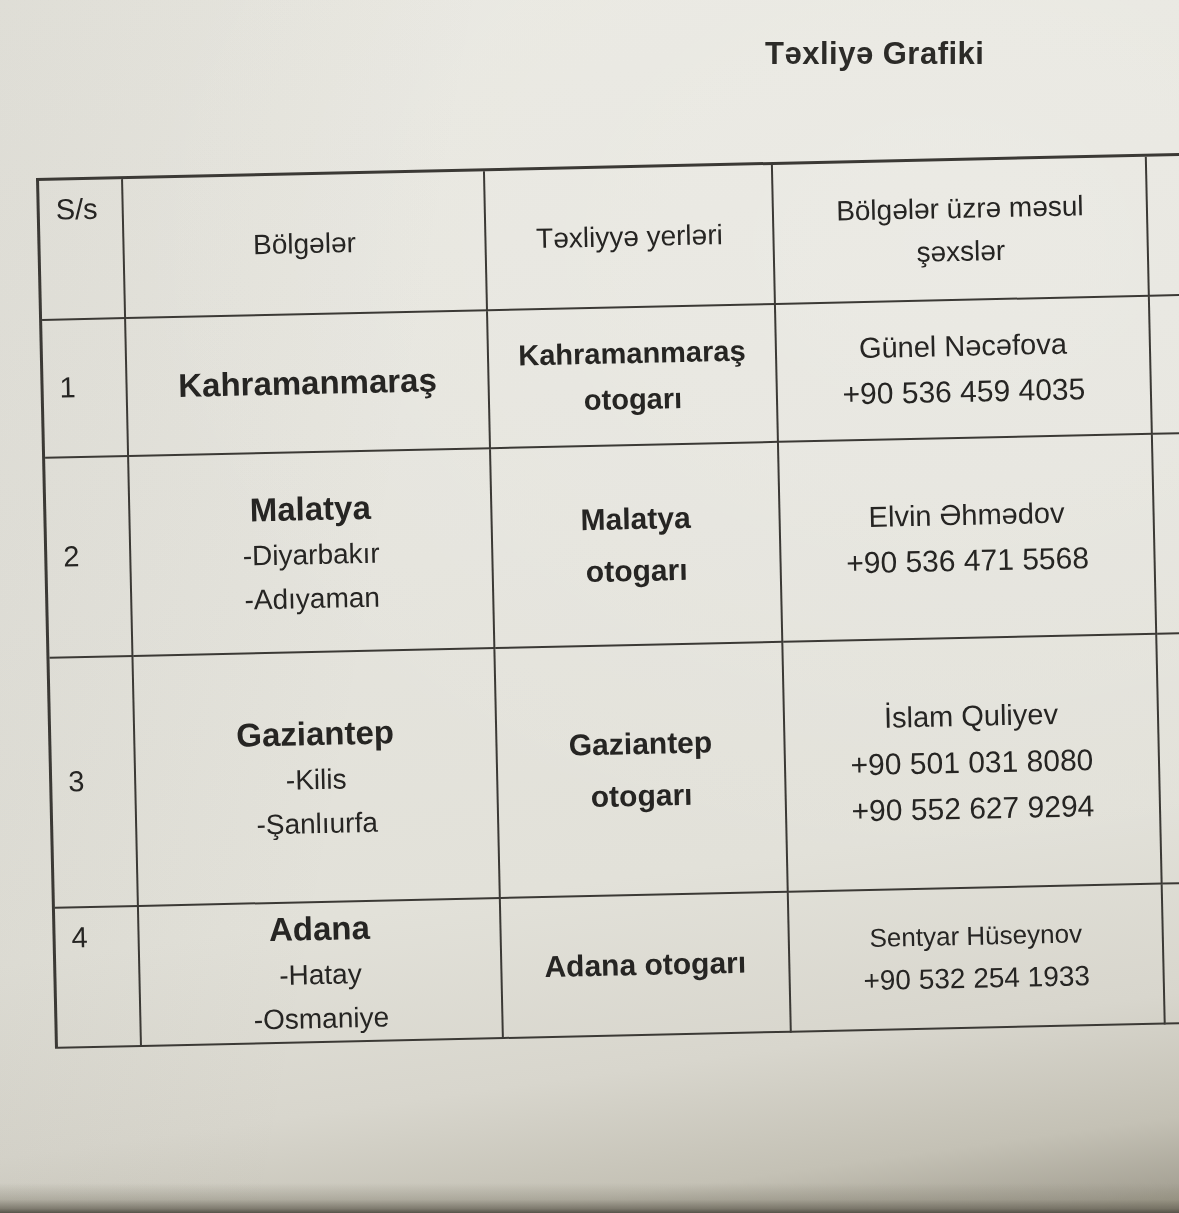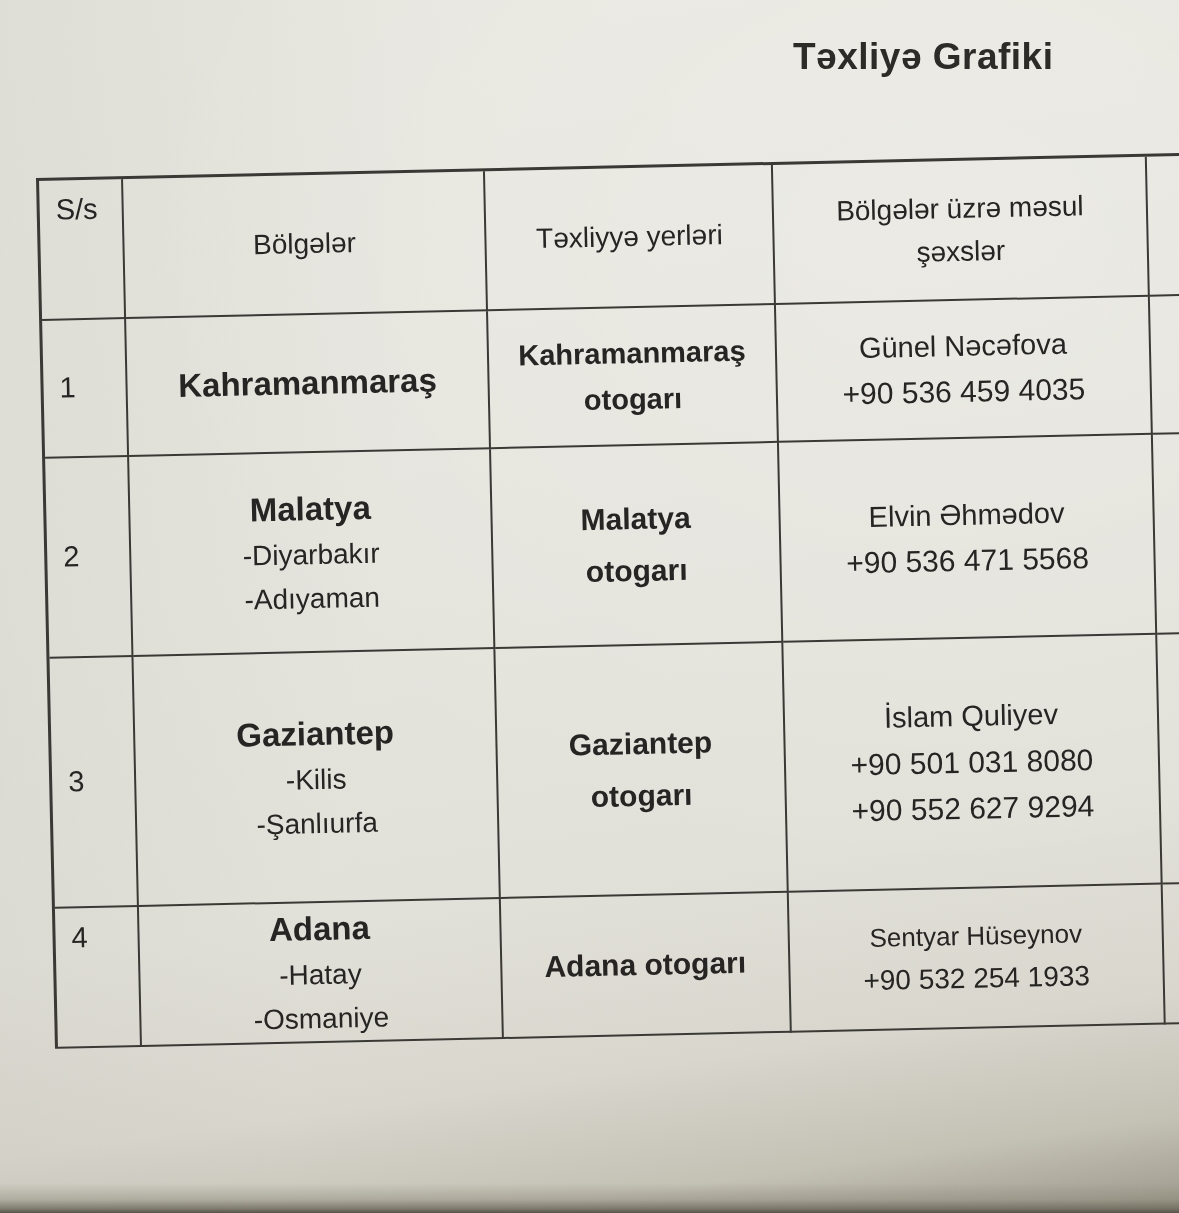--- a/index.html
+++ b/index.html
@@ -36,23 +36,23 @@
     left: 0; right: 0; bottom: 0;
     height: 30px;
     background: linear-gradient(to bottom,
       rgba(140,136,122,0) 0%,
       rgba(140,136,122,0.45) 55%,
       rgba(110,106,94,0.8) 85%,
       #565349 100%);
   }
   .doc-title {
     position: absolute;
-    left: 793px;
+    left: 765px;
     top: 36px;
-    font-size: 37px;
+    font-size: 31px;
     font-weight: bold;
     color: #2c2b28;
     letter-spacing: 0.5px;
     white-space: nowrap;
   }
   .tbl {
     position: absolute;
     left: 36px;
     top: 178px;
     display: grid;

